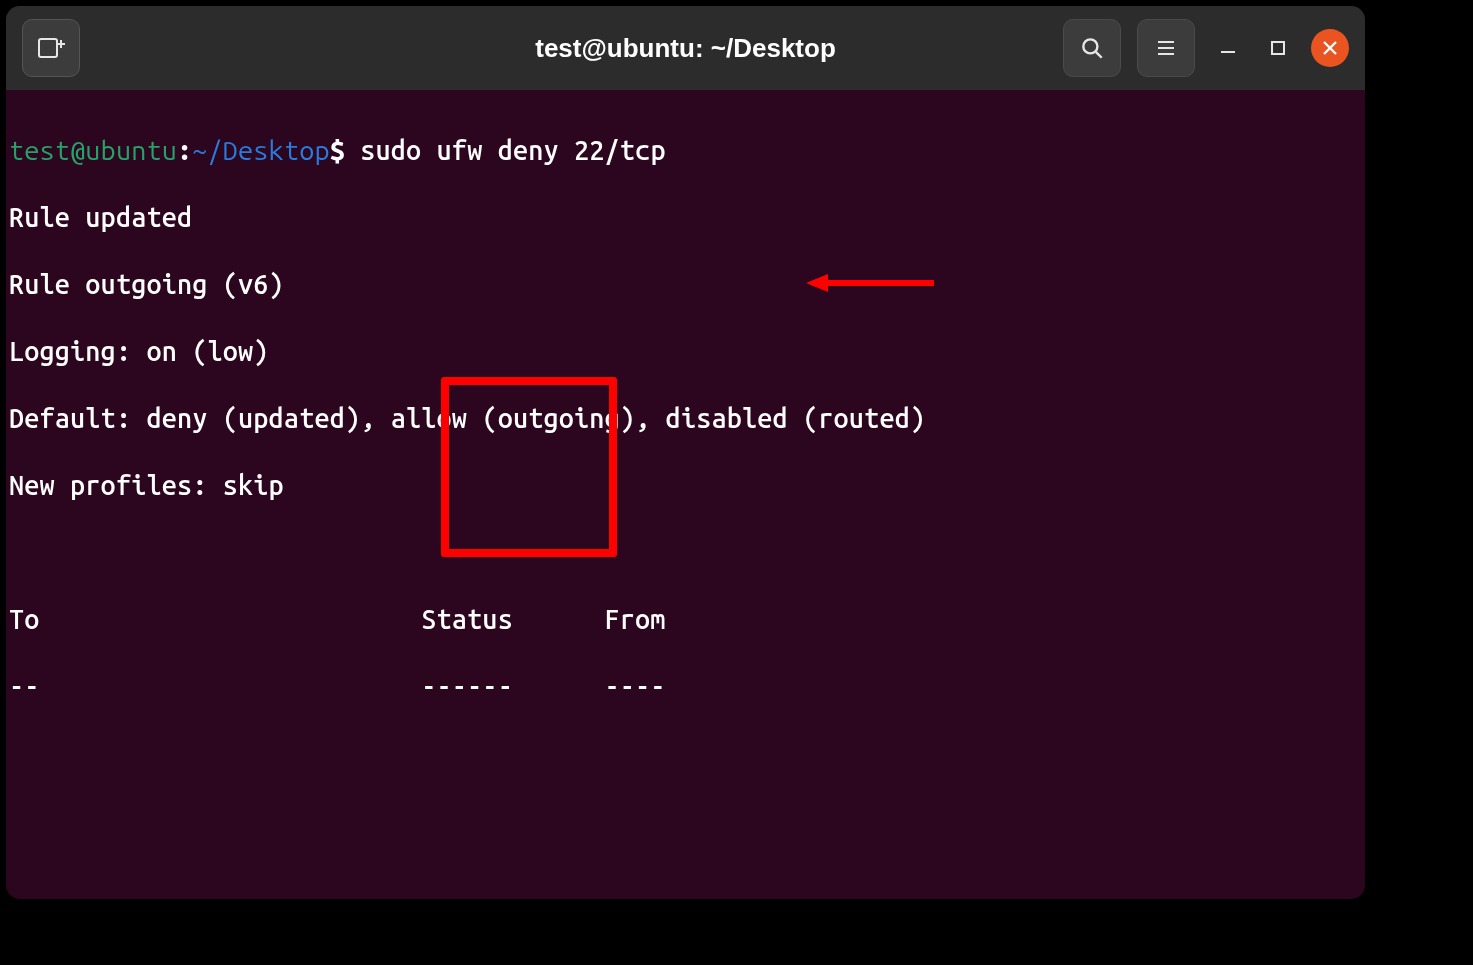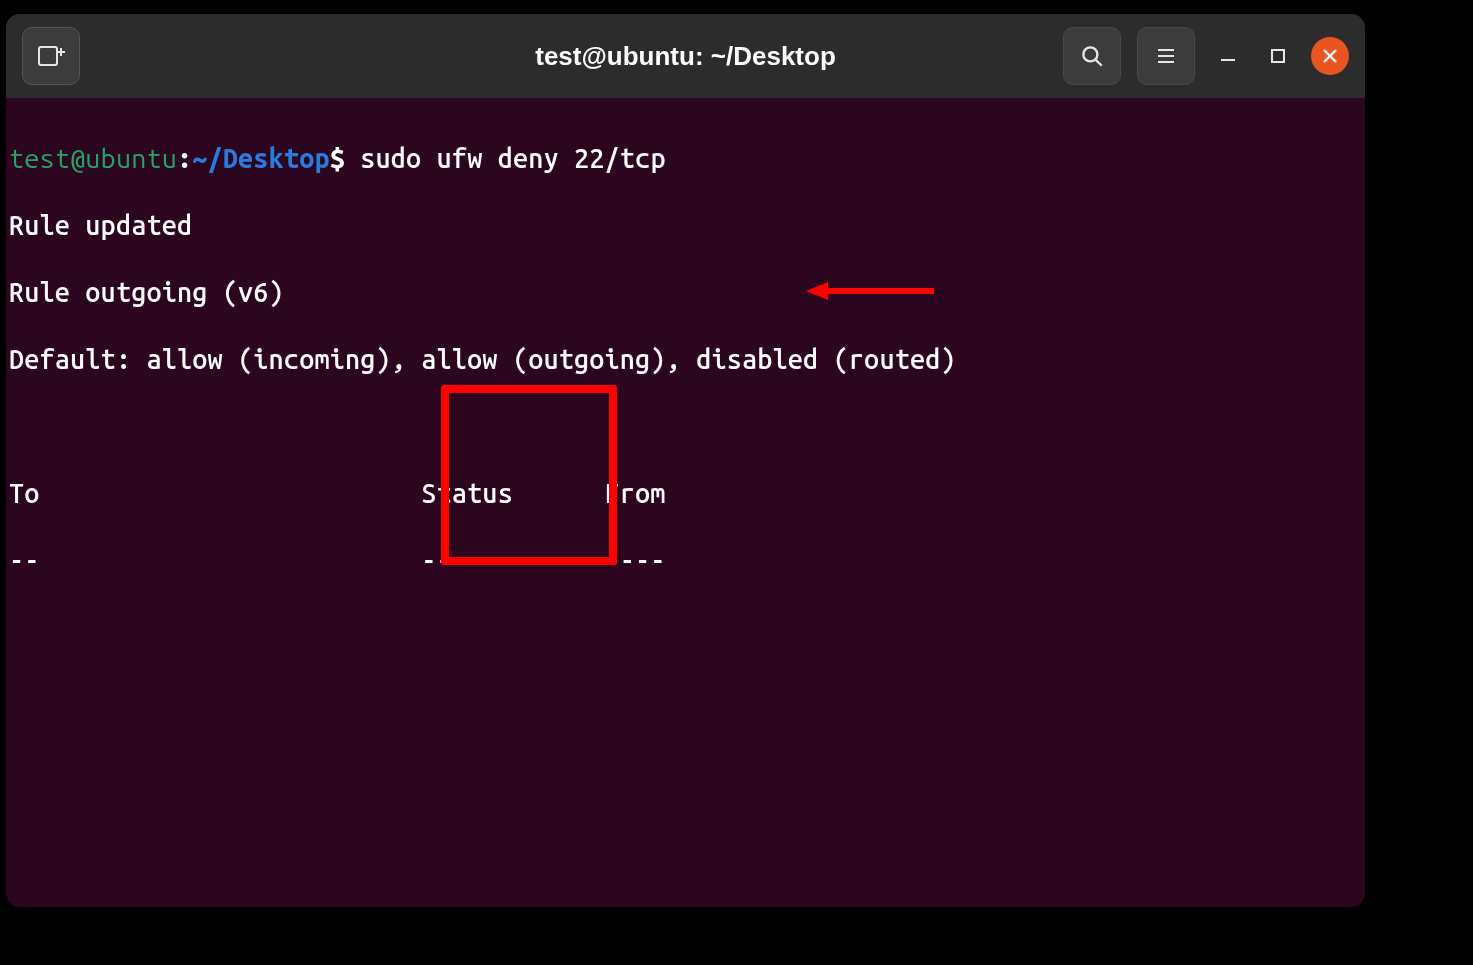--- a/index.html
+++ b/index.html
@@ -27,21 +27,20 @@
   }
   .window {
     position: absolute;
     left: 6px; top: 6px;
     width: 1359px;
     height: 893px;
     border-radius: 14px;
     overflow: hidden;
     background: var(--term-bg);
     box-shadow: 0 0 0 1px #000;
-    margin-top: 8px;
   }
   
   .titlebar {
     height: 84px;
     background: var(--titlebar-bg);
     display: flex;
     align-items: center;
     padding: 0 16px;
     color: #fff;
     position: relative;
@@ -94,21 +93,21 @@
     font-family: "Ubuntu Mono","DejaVu Sans Mono","Menlo","Consolas",monospace;
     font-size: var(--font-size);
     line-height: var(--line-h);
     color: var(--term-fg);
     white-space: pre;
     letter-spacing: 0.15px;
     font-weight: 500;
   }
   .prompt-user { color: var(--prompt-user); font-weight:400; }
   .prompt-colon{ color:#fff; font-weight:700;}
-  .prompt-path { color: var(--prompt-path); font-weight:700; }
+  .prompt-path { color: var(--prompt-path); font-weight:400; }
   .prompt-dollar{ color:#fff; font-weight:700;}
   .cmd { color:#fff; }
   .line { height: var(--line-h); }
 
   
   .arrow {
     position:absolute;
     pointer-events:none;
   }
   .arrow svg { display:block; }
@@ -165,21 +164,23 @@
           <line x1="15" y1="3" x2="3" y2="15"></line>
         </svg>
       </div>
     </div>
   </div>
 
   <div class="term">
 <div class="line"><span class="prompt-user">test@ubuntu</span><span class="prompt-colon">:</span><span class="prompt-path">~/Desktop</span><span class="prompt-dollar">$</span><span class="cmd"> sudo ufw deny 22/tcp</span></div>
 <div class="line">Rule updated</div>
 <div class="line">Rule outgoing (v6)</div>
-<div class="line">Default: allow (incoming), allow (outgoing), disabled (routed)</div>
+<div class="line">Logging: on (low)</div>
+<div class="line">Default: deny (updated), allow (outgoing), disabled (routed)</div>
+<div class="line">New profiles: skip</div>
 <div class="line"></div>
 <div class="line">To                         Status      From</div>
 <div class="line">--                         ------      ----</div>
 
 
 
 
     
     <div class="arrow" style="left:800px; top:114px;">
       <svg width="130" height="24" viewBox="0 0 130 24">

